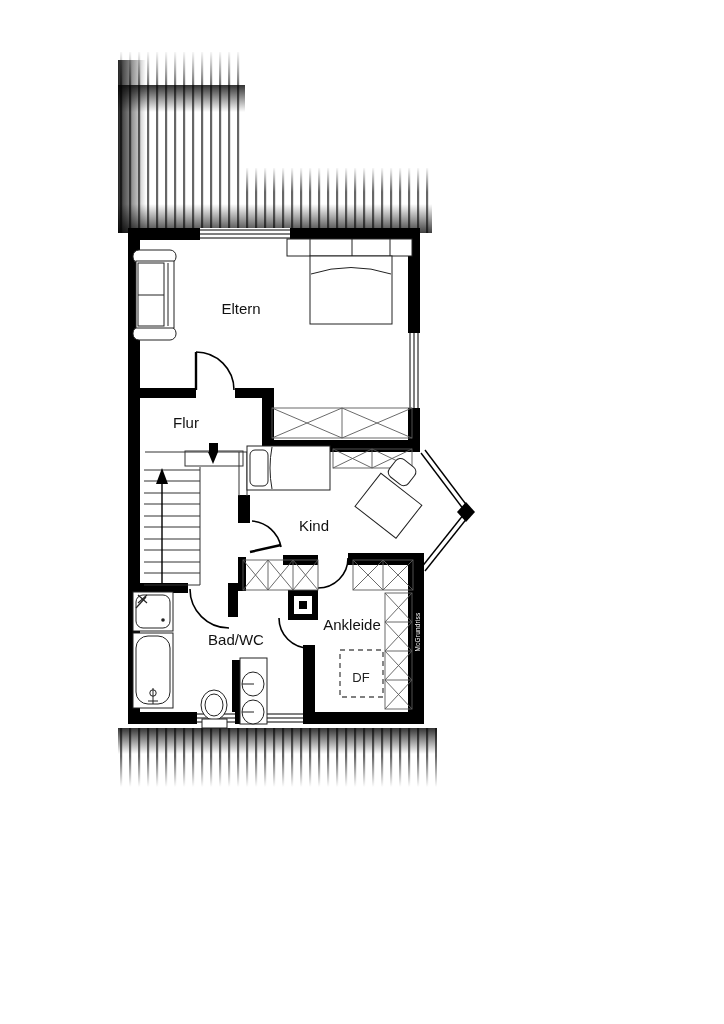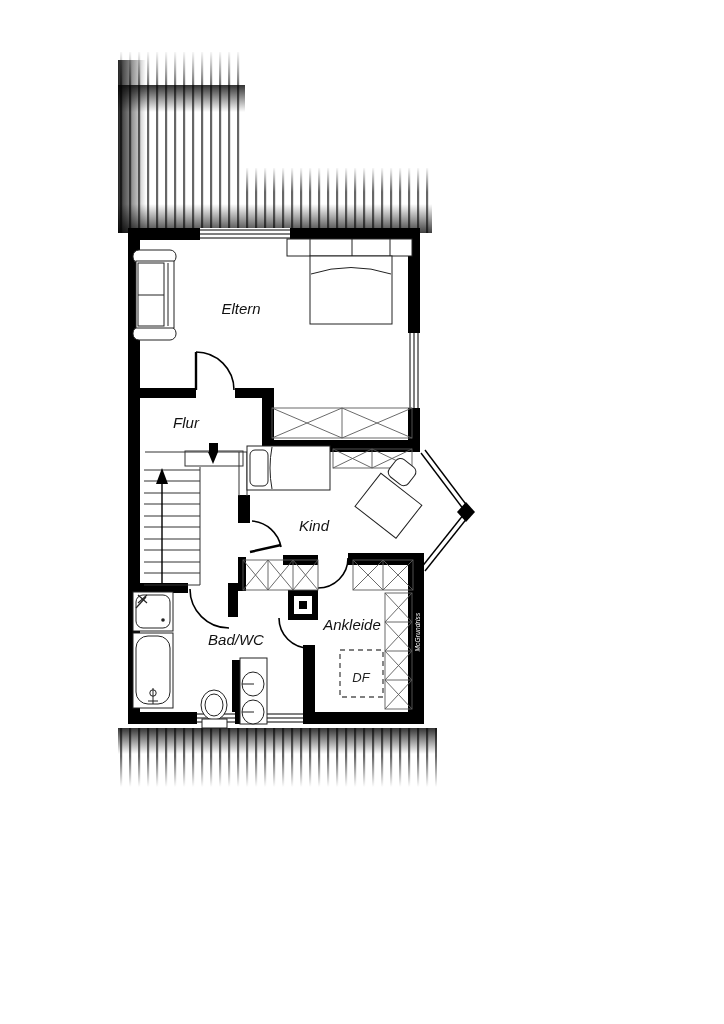--- a/index.html
+++ b/index.html
@@ -1,17 +1,17 @@
 <!DOCTYPE html>
 <html><head>
 <meta charset="utf-8">
 <style>
   html,body{margin:0;padding:0;background:#ffffff;}
   .page{position:relative;width:724px;height:1024px;background:#ffffff;overflow:hidden;
-        font-family:"Liberation Sans", sans-serif;font-style:italic;}
+        font-family:"Liberation Sans", sans-serif;}
   svg text{font-family:"Liberation Sans", sans-serif;}
   .room-label{font-size:15px;fill:#111;}
   .df-label{font-size:13px;fill:#222;}
   .watermark{font-size:6.5px;fill:#ffffff;letter-spacing:.2px;}
 </style>
 </head>
 <body>
 
 <div class="page">
 <svg width="724" height="1024" viewBox="0 0 724 1024" xmlns="http://www.w3.org/2000/svg">

